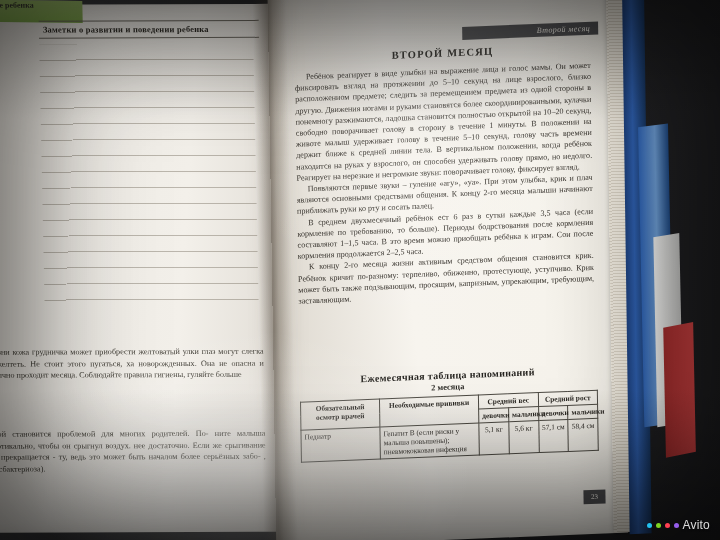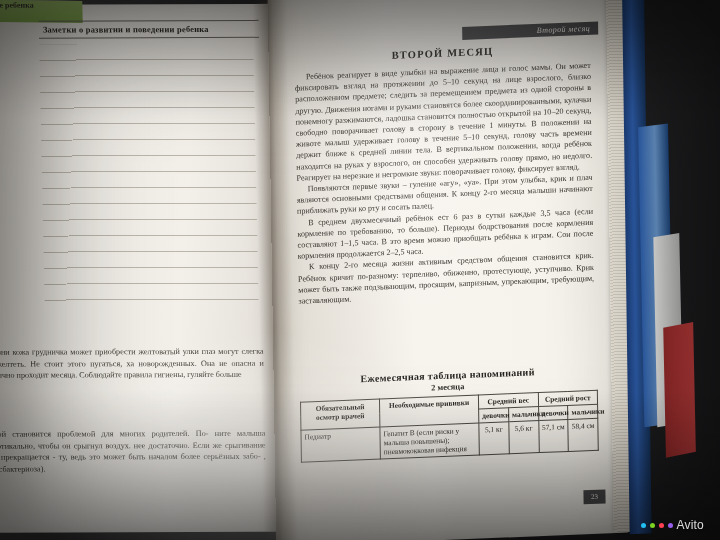--- a/index.html
+++ b/index.html
@@ -314,21 +314,21 @@
   .vignette {
     position: absolute;
     inset: 0;
     pointer-events: none;
     box-shadow: inset 0 0 120px 30px rgba(0,0,0,.55);
   }
 
   
   .watermark {
     position: absolute;
-    right: 16px;
+    right: 10px;
     bottom: 8px;
     display: flex;
     align-items: center;
     gap: 3px;
     font-family: "Liberation Sans", sans-serif;
     font-size: 12px;
     color: rgba(255,255,255,.85);
     letter-spacing: .2px;
     text-shadow: 0 1px 2px rgba(0,0,0,.6);
   }

